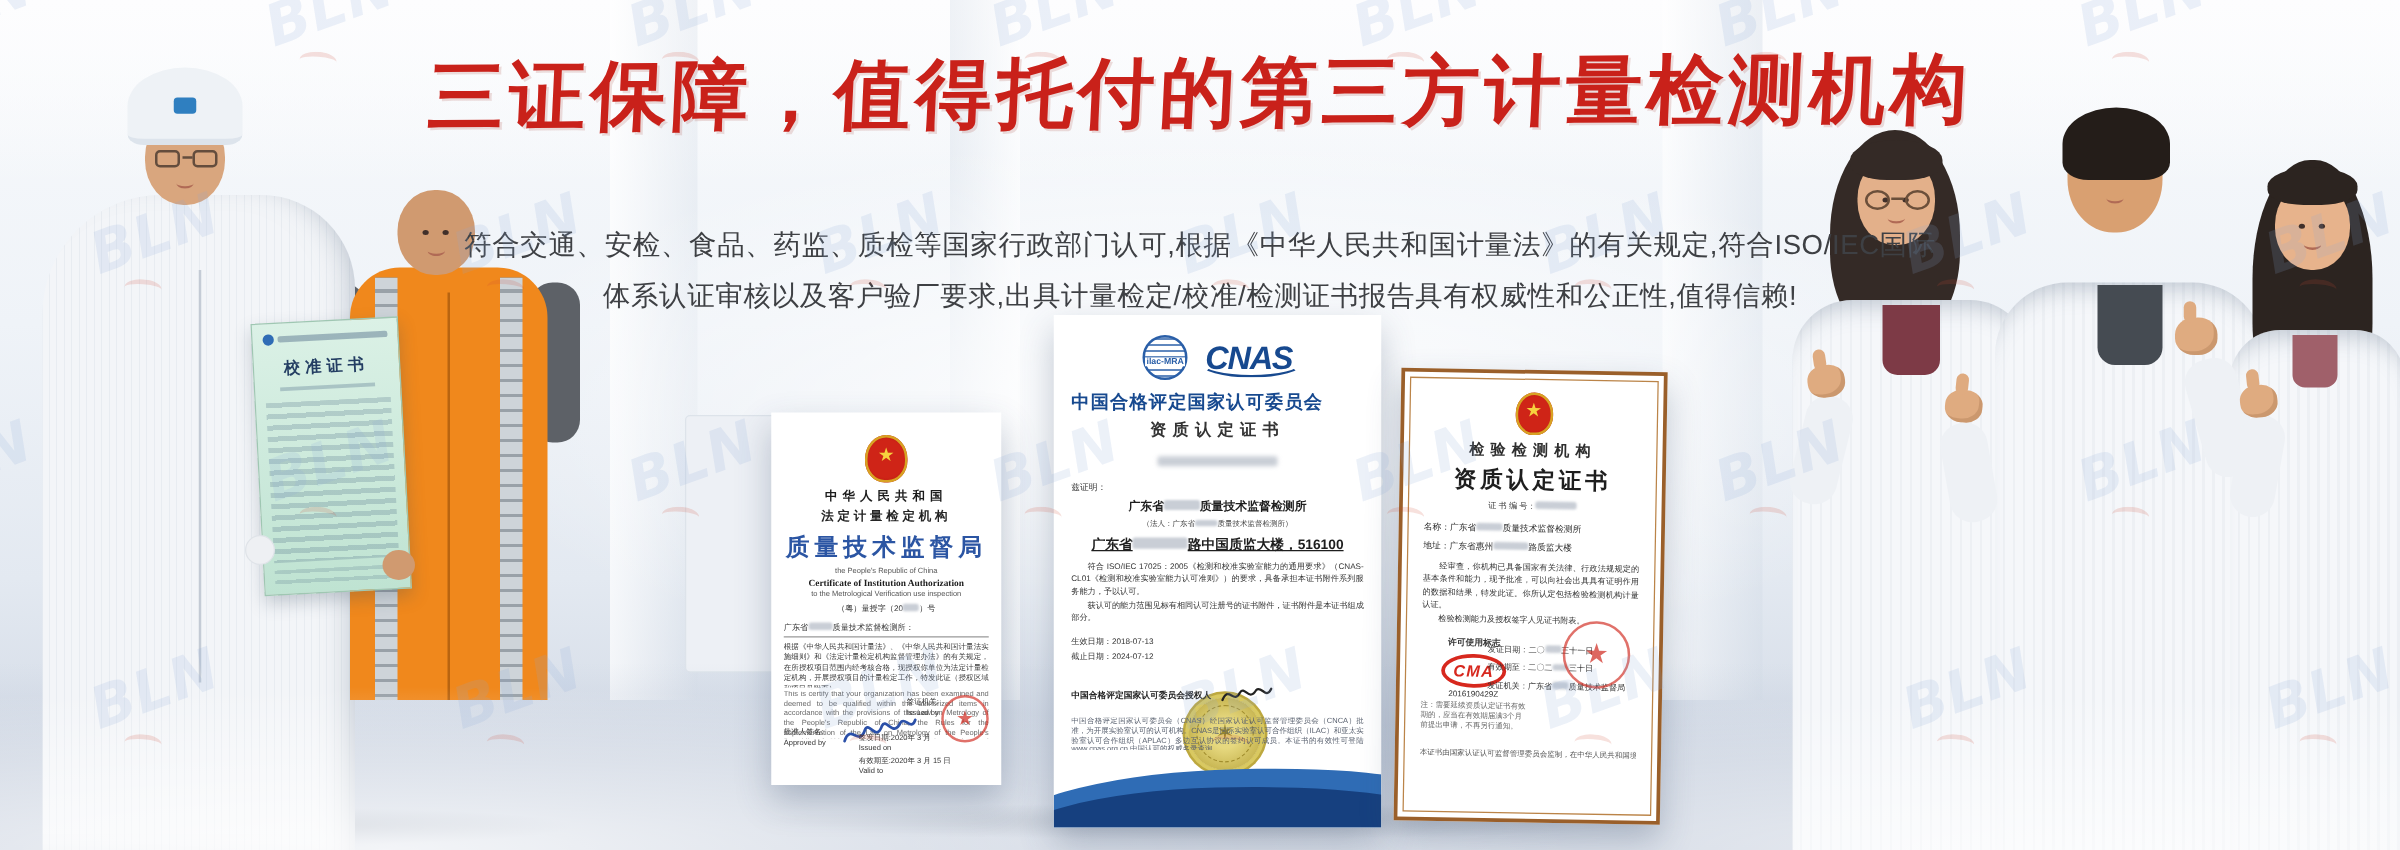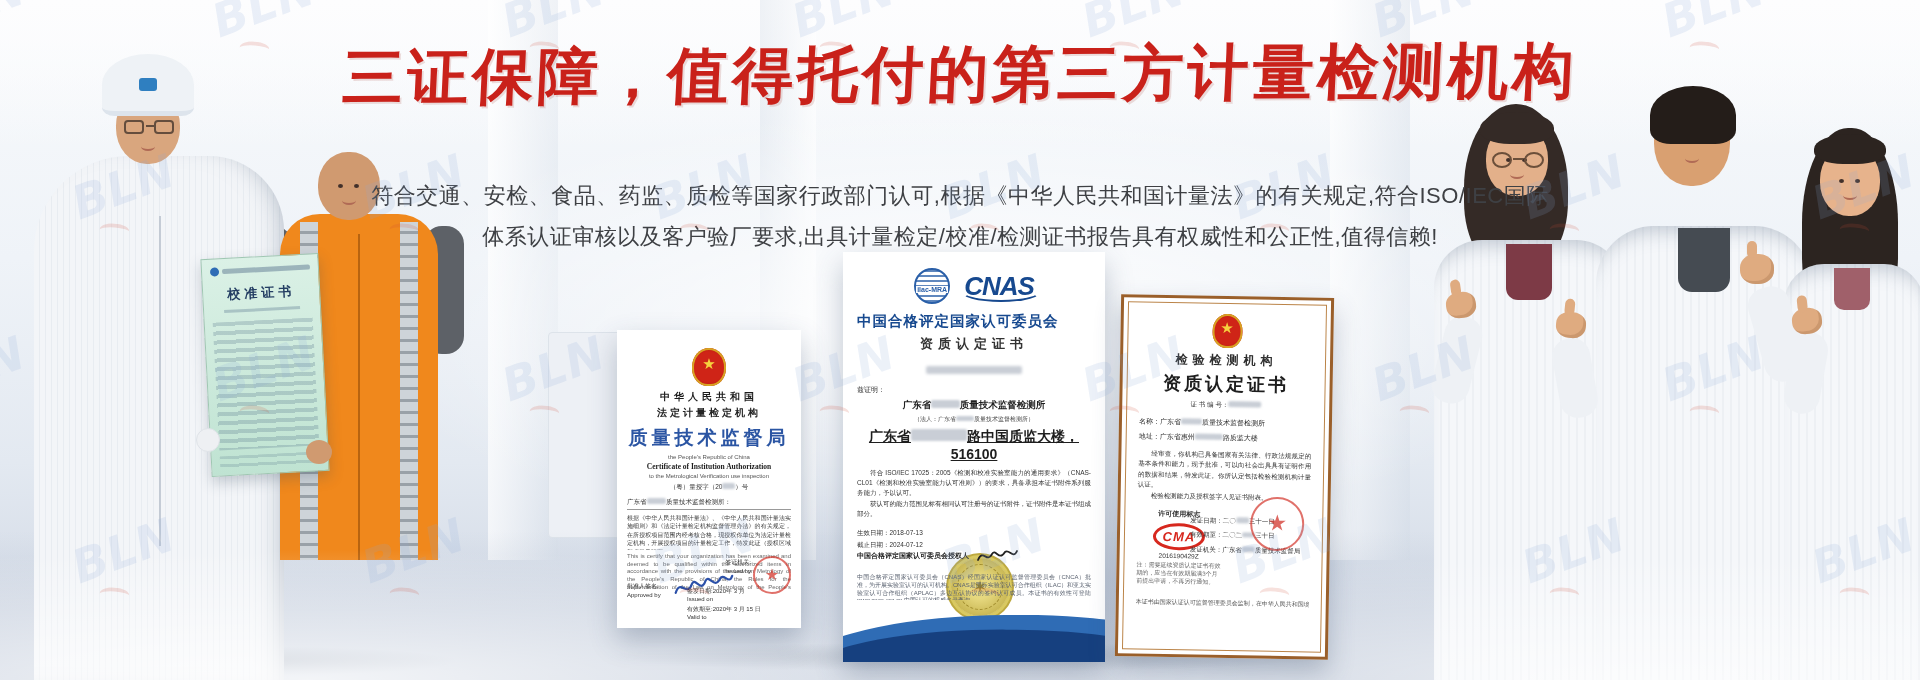--- a/index.html
+++ b/index.html
@@ -100,21 +100,21 @@
     font-size:7px;font-weight:700;color:#2a5fa8;white-space:nowrap;padding:0 1px;}
   .cnas-logo{position:relative;font-size:26px;font-weight:900;font-style:italic;color:#17498f;letter-spacing:-1px;}
   .cnas-logo::before{content:"";position:absolute;left:-6%;top:26%;width:112%;height:62%;
     border:2px solid transparent;border-bottom-color:#17498f;border-radius:50%;}
   .c2-committee{margin-top:8px;text-align:left;font-size:14.5px;font-weight:900;color:#17498f;letter-spacing:1px;}
   .c2-title{margin-top:4px;text-align:center;font-size:13px;font-weight:700;color:#333;letter-spacing:5px;}
   .c2-reg{margin-top:7px;text-align:center;}
   .c2-attest{margin-top:7px;font-size:7px;color:#333;}
   .c2-org{margin-top:4px;text-align:center;font-size:9.5px;font-weight:700;color:#1e1e1e;}
   .c2-legal{margin-top:3px;text-align:center;font-size:6px;color:#444;}
-  .c2-addr{margin-top:4px;text-align:center;font-size:14px;font-weight:700;color:#1e1e1e;text-decoration:underline;}
+  .c2-addr{margin-top:4px;text-align:center;font-size:11px;font-weight:700;color:#1e1e1e;text-decoration:underline;}
   .c2-body{margin-top:6px;font-size:6.5px;line-height:1.5;color:#333;text-align:justify;text-indent:2em;}
   .c2-body2{margin-top:2px;font-size:6.5px;line-height:1.5;color:#333;text-align:justify;text-indent:2em;}
   .c2-dates{margin-top:8px;font-size:6.5px;color:#333;line-height:1.9;}
   .seal-gold{position:absolute;left:108px;top:306px;width:58px;height:58px;border-radius:50%;
     background:radial-gradient(circle,#e6d87f 28%,#c8b652 72%);
     box-shadow:0 0 0 3px #d9c961,0 0 0 5px #bda83f;}
   .seal-gold::before{content:"";position:absolute;inset:6px;border:1px dashed #a18d2e;border-radius:50%;}
   .seal-gold::after{content:"✶";position:absolute;left:50%;top:50%;transform:translate(-50%,-52%);
     color:#9d8a2b;font-size:18px;}
   .c2-auth-row{position:absolute;left:14px;bottom:96px;display:flex;align-items:center;gap:6px;}

